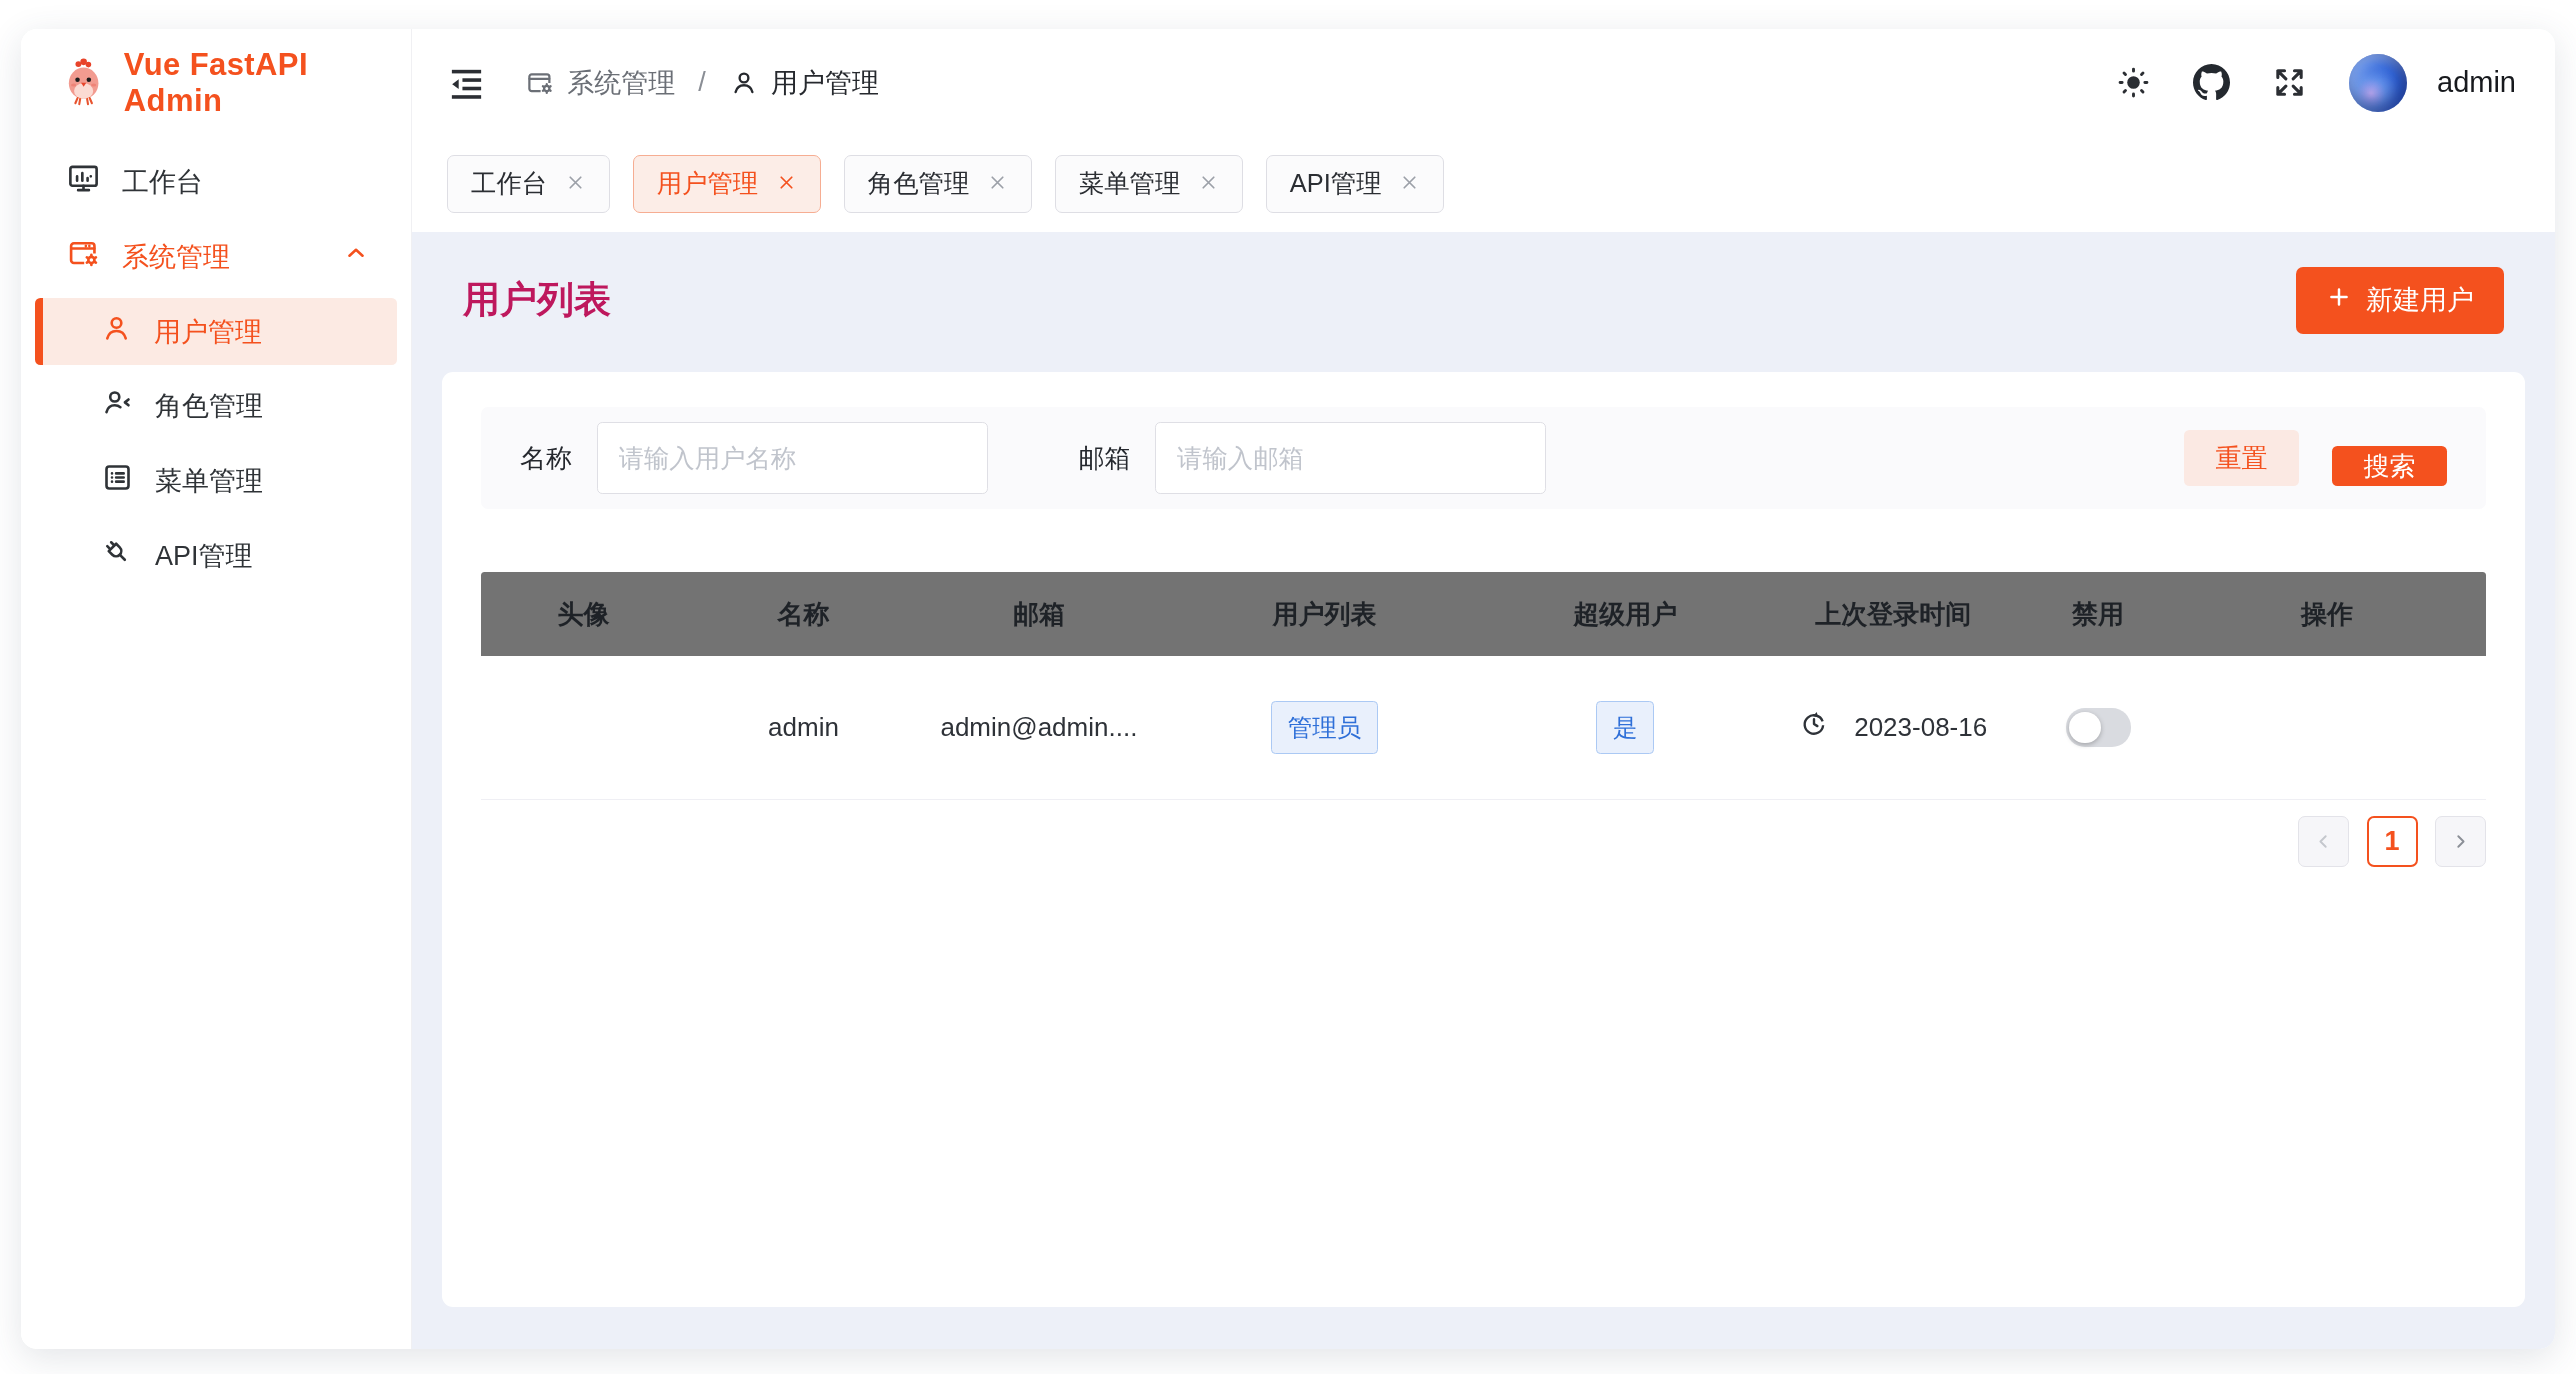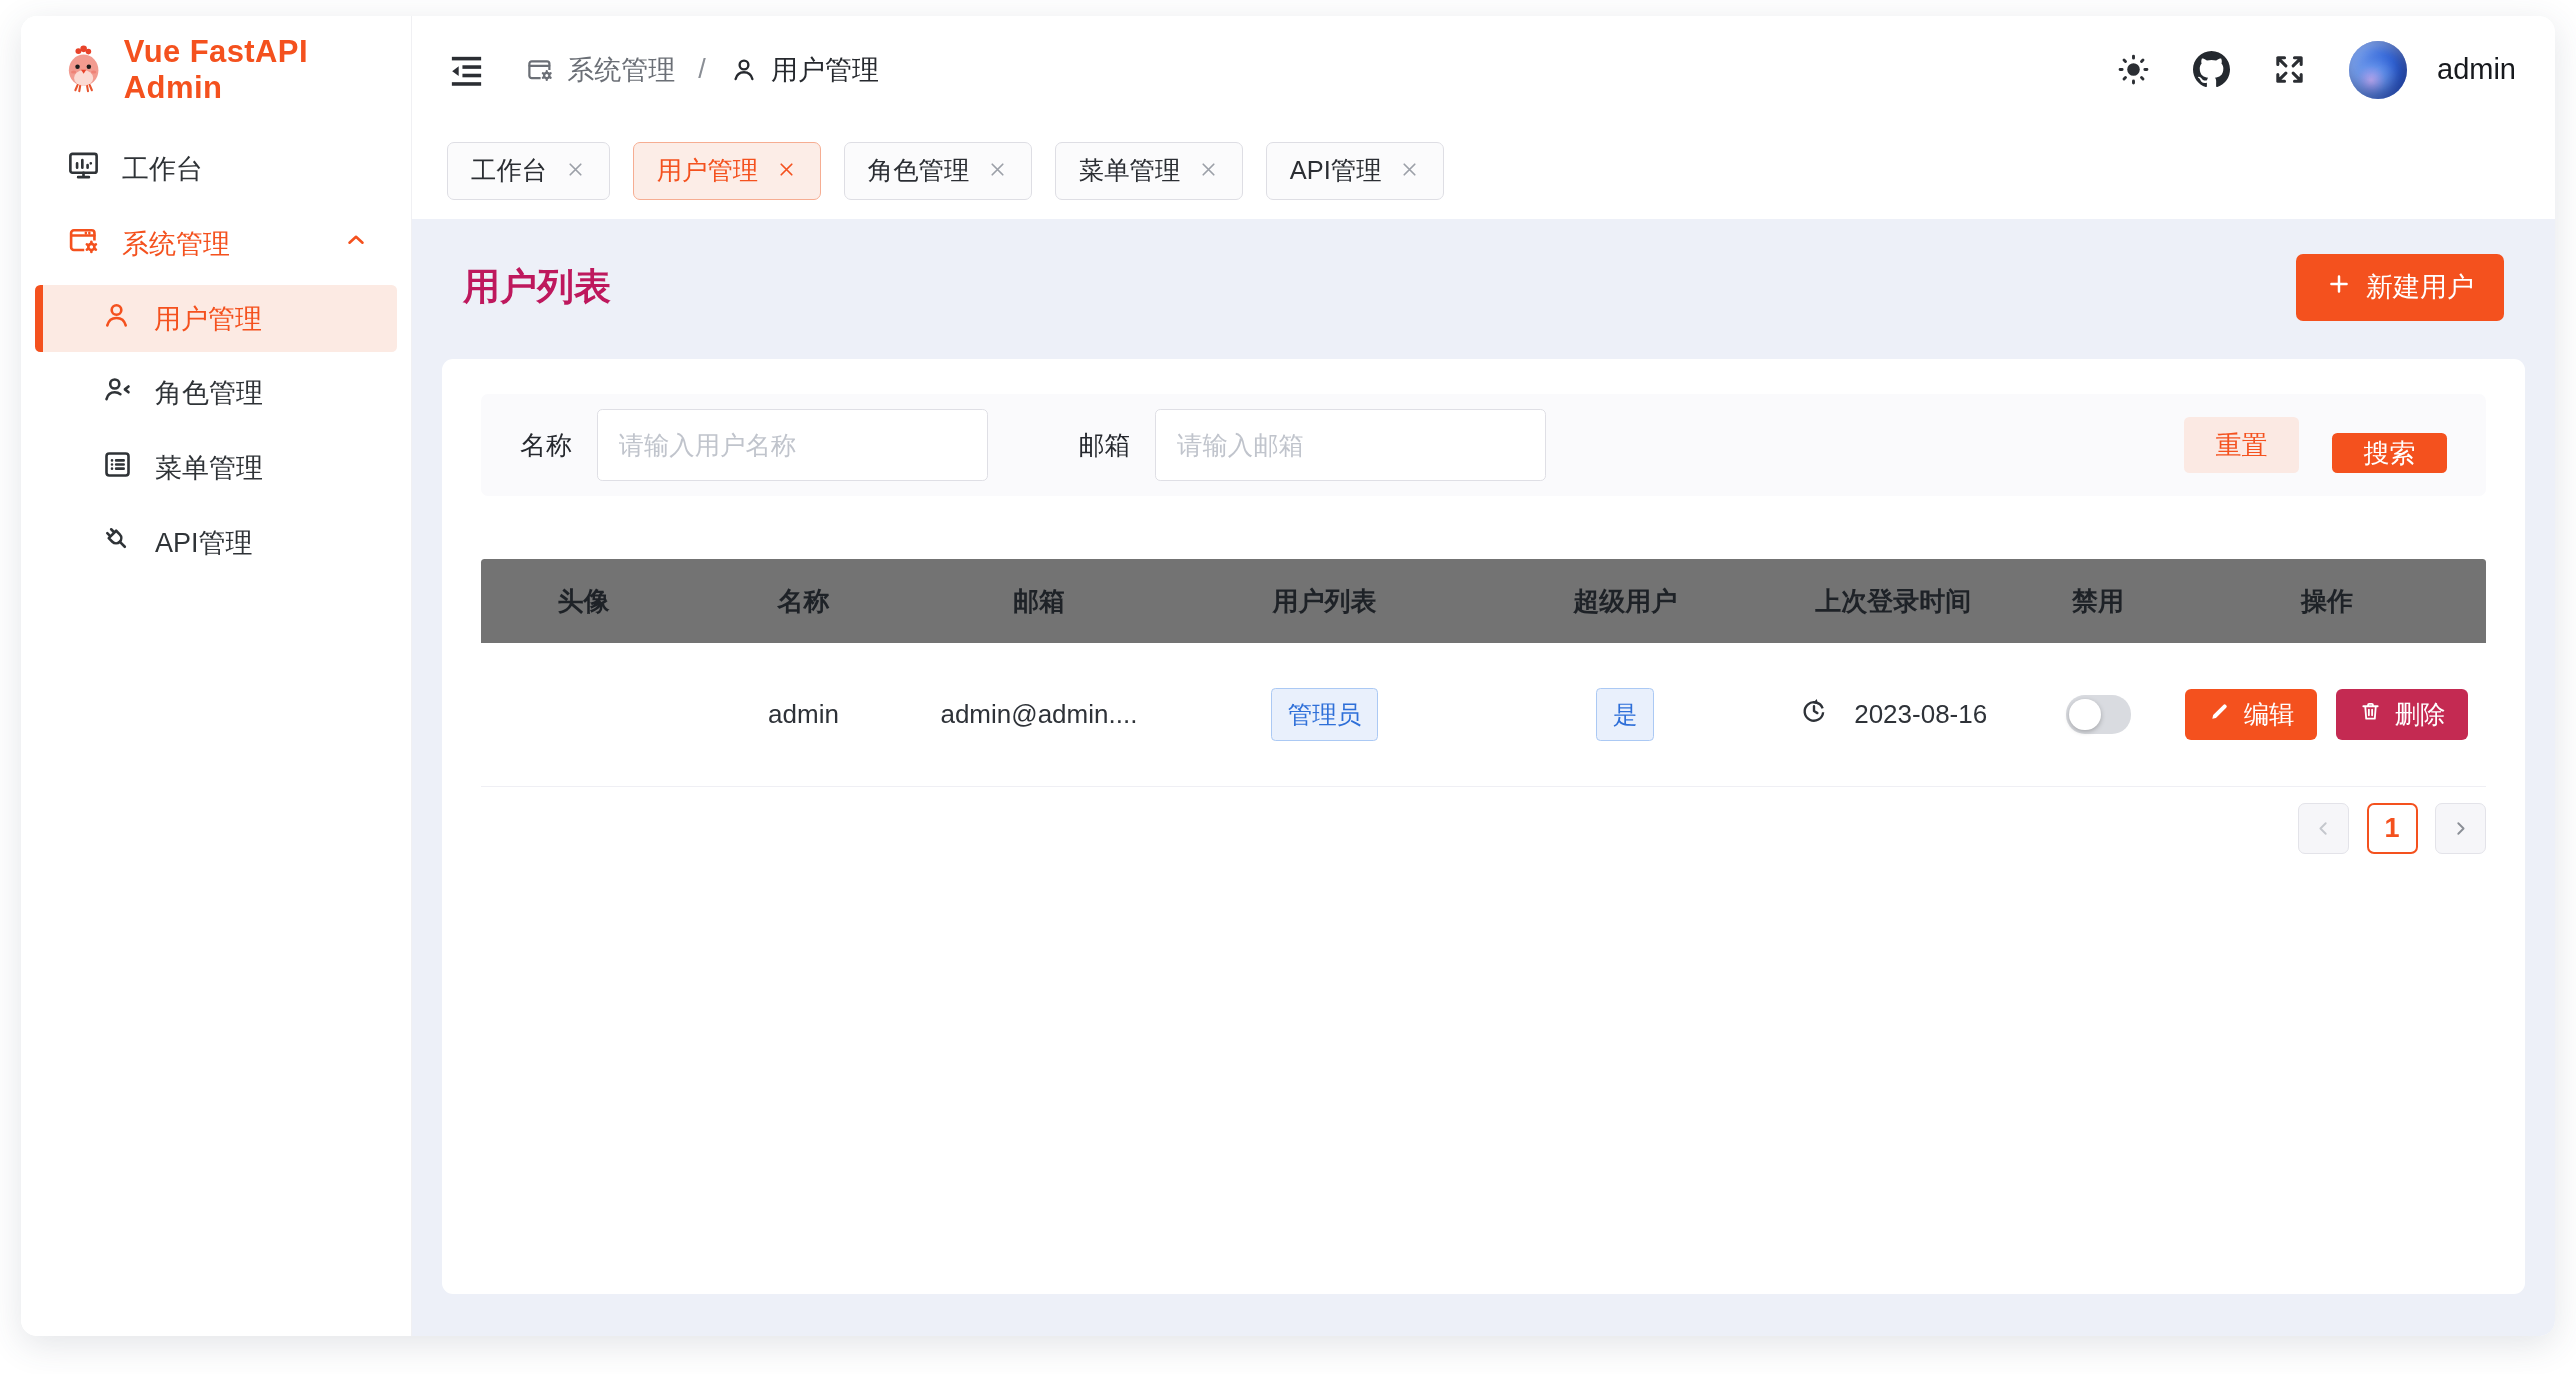--- a/index.html
+++ b/index.html
@@ -1,17 +1,17 @@
 <!DOCTYPE html>
 <html style="font-size:14px"><head>
 <meta charset="utf-8">
 <style>
   * { margin:0; padding:0; box-sizing:border-box; }
   html,body { width:2576px; height:1375px; background:#ffffff; font-family:"Liberation Sans","DejaVu Sans",sans-serif; }
-  .app { position:absolute; left:21px; top:16px; width:2534px; height:1320px; background:#fff;
+  .app { position:absolute; left:21px; top:29px; width:2534px; height:1320px; background:#fff;
          border-radius:15.8px; box-shadow:0 8.8px 35px rgba(60,70,90,.14); overflow:hidden; display:flex; }
 
   
   .sidebar { width:391px; background:#fff; border-right:0.9px solid #F0F0F3; flex-shrink:0; display:flex; flex-direction:column; }
   .logo-row { height:107px; display:flex; align-items:center; padding-left:40px; gap:15.8px; }
   .logo-title { font-size:31px; font-weight:bold; color:#F4511E; letter-spacing:0.4px; }
   .menu { padding:12.3px 0 0 0; }
   .menu-item { height:67px; margin:0 14px 7.9px 14px; display:flex; align-items:center; gap:21px;
                padding-left:31px; font-size:27px; color:#2F3337; border-radius:7px; cursor:pointer; }
   .menu-item svg { flex-shrink:0; }
@@ -336,38 +336,20 @@
                   <path d="M12 8.2V12l2.7 1.7" stroke-linecap="round" stroke-linejoin="round"></path>
                 </svg>
               </span>
               <span>2023-08-16</span>
             </span>
             <span class="cell">
               <span class="switch">
                   <span class="knob"></span>
                 </span>
             </span>
-            <span class="cell row-actions">
-              <button class="btn btn-primary btn-edit">
-                <span>
-                  <svg width="23" height="23" viewBox="0 0 24 24" fill="#fff">
-                      <path d="M4.5 19.5l.9-3.8L16 5.1a1.9 1.9 0 0 1 2.7 0l.3.3a1.9 1.9 0 0 1 0 2.7L8.3 18.7l-3.8.8zM14.8 6.3l2.9 2.9"></path>
-                    </svg>
-                </span>
-                <span>编辑</span>
-              </button>
-              <button class="btn btn-delete">
-                <span>
-                  <svg width="23" height="23" viewBox="0 0 24 24" fill="none" stroke="#fff" stroke-width="1.9" stroke-linecap="round" stroke-linejoin="round">
-                    <path d="M4.5 6.5h15M9.5 6.5V5a1 1 0 0 1 1-1h3a1 1 0 0 1 1 1v1.5M6.5 6.5l1 13h9l1-13M10.3 10v6M13.7 10v6"></path>
-                  </svg>
-                </span>
-                <span>删除</span>
-              </button>
-            </span>
           </div>
         </div>
 
         <div class="pagination">
           <span class="page-btn prev">
             <svg width="21" height="21" viewBox="0 0 24 24" fill="none" stroke="currentColor" stroke-width="2.2" stroke-linecap="round" stroke-linejoin="round">
                 <path d="M14.5 6l-6 6 6 6"></path>
               </svg>
           </span>
           <span class="page-btn current">1</span>

